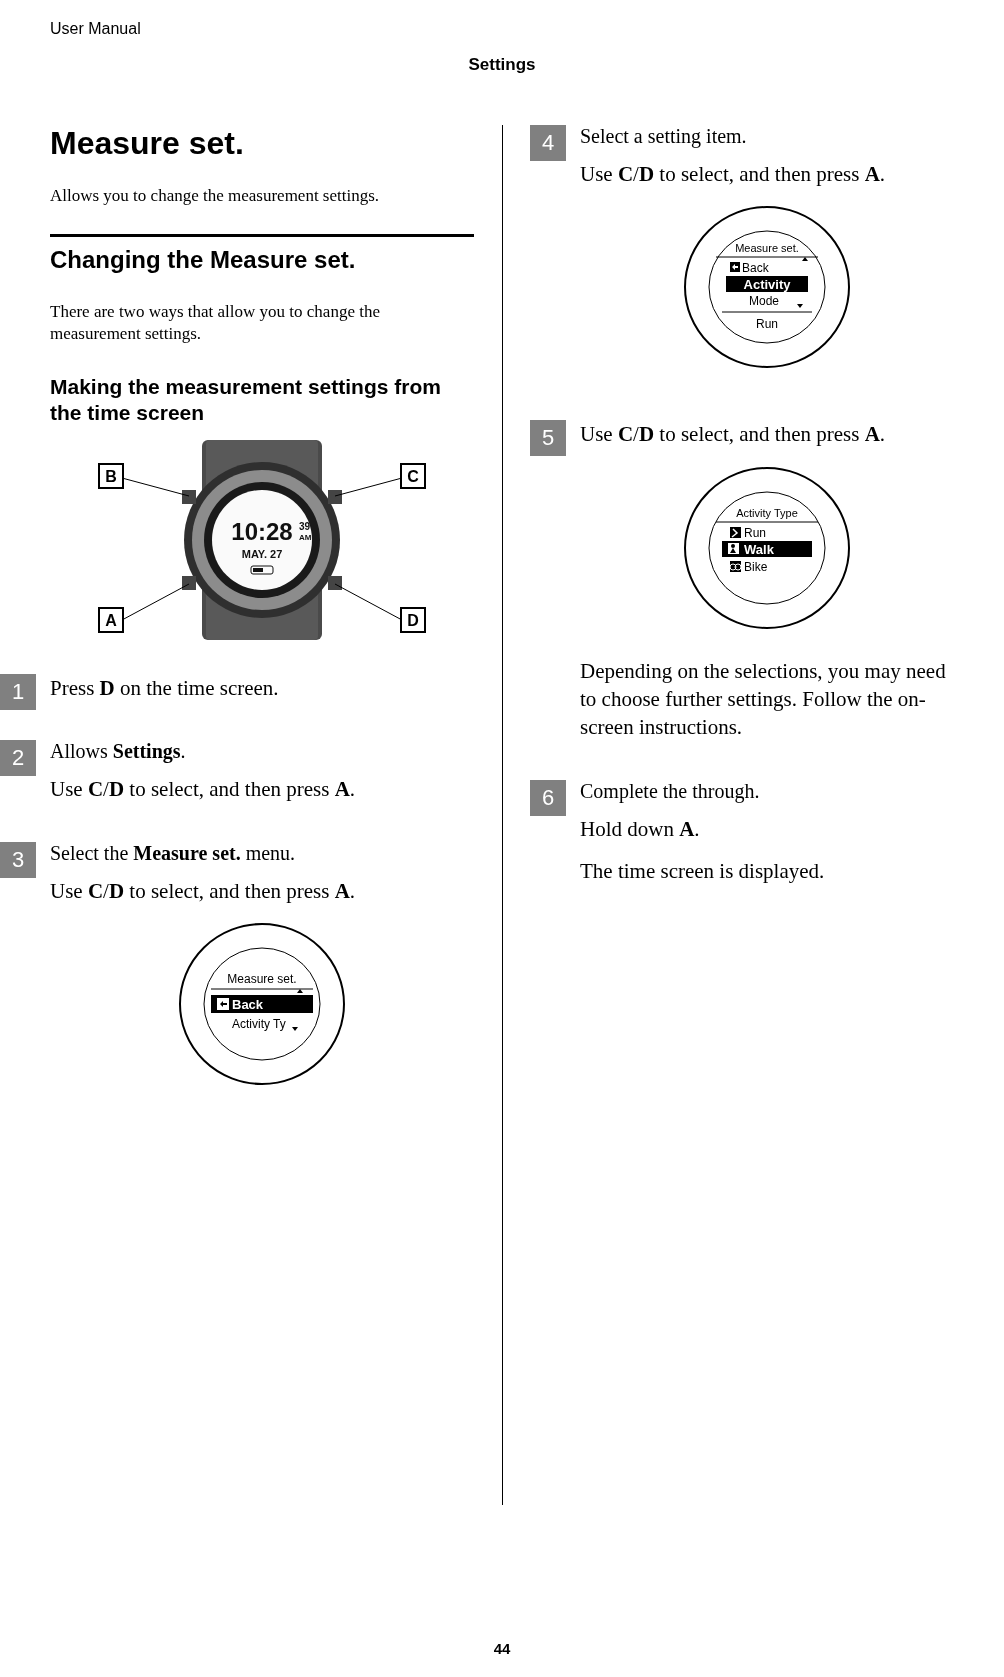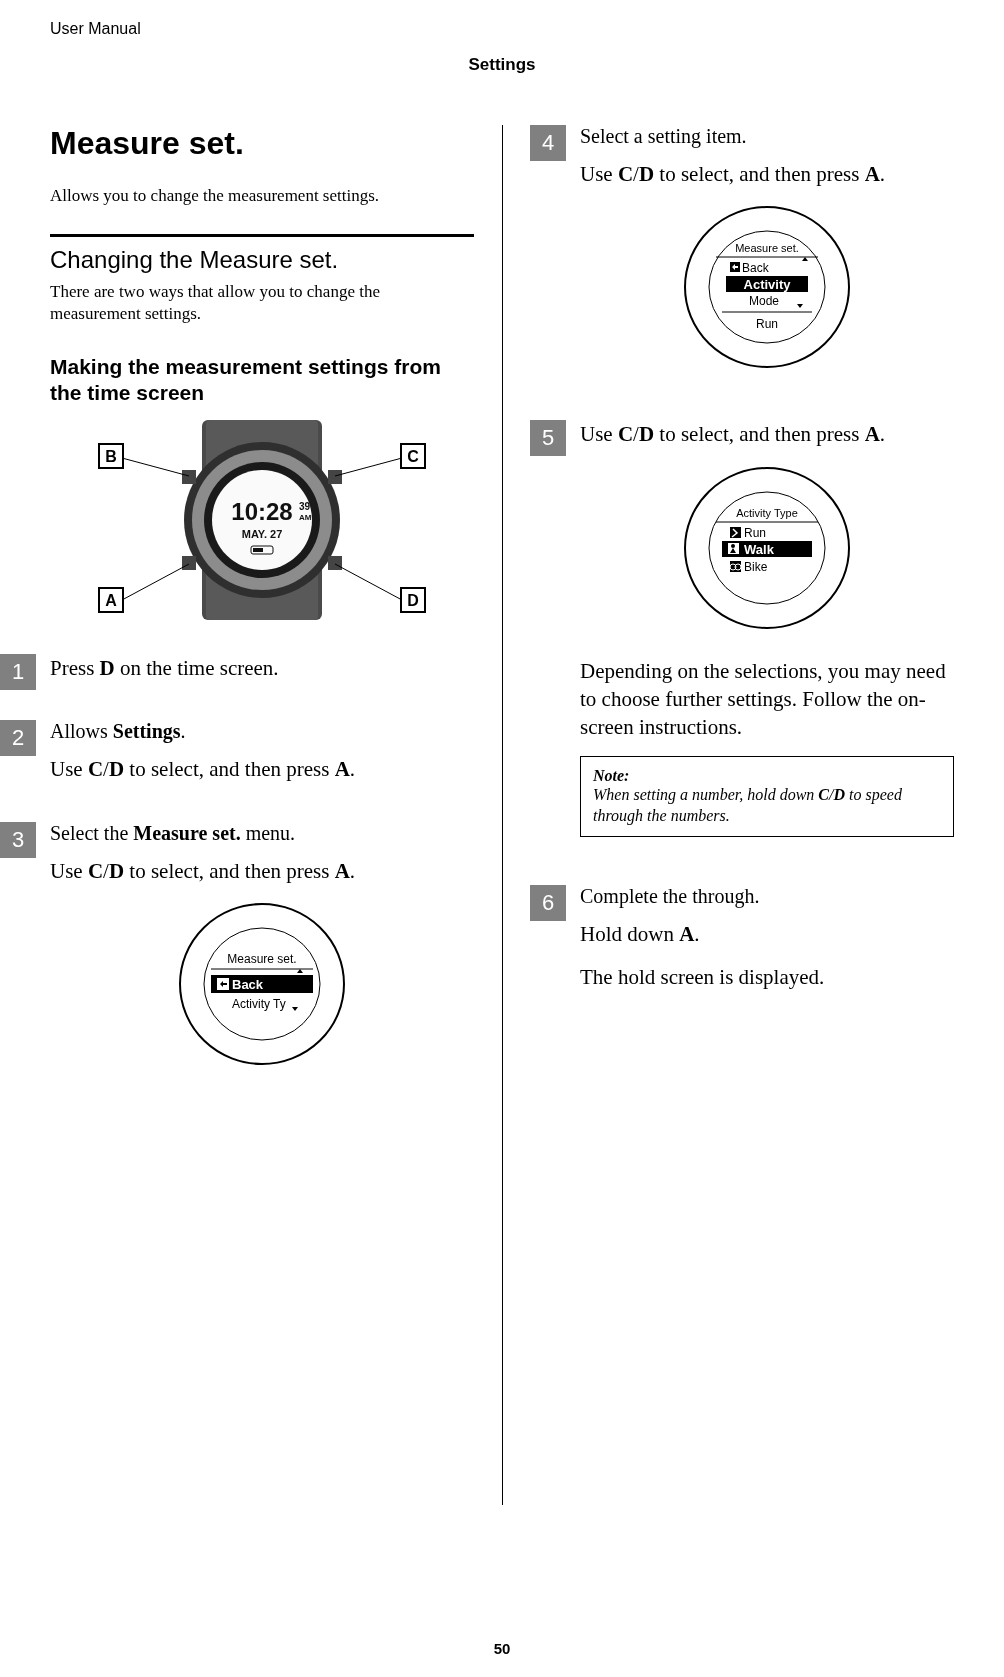--- a/index.html
+++ b/index.html
@@ -55,23 +55,23 @@
     font-size: 17px;
     margin-bottom: 28px;
   }
   .thick-rule {
     border: none;
     border-top: 3px solid #000;
     margin-bottom: 10px;
   }
   h2.section {
     font-family: Arial, Helvetica, sans-serif;
-    font-weight: normal;
+    font-weight: bold;
     font-size: 24px;
-    margin-bottom: 8px;
+    margin-bottom: 28px;
     line-height: 1.1;
   }
   .para {
     font-size: 17px;
     margin-bottom: 28px;
     line-height: 1.3;
   }
   h3.sub {
     font-family: Arial, Helvetica, sans-serif;
     font-weight: bold;
@@ -306,36 +306,30 @@
             <circle cx="51" cy="83" r="2" fill="#000"></circle>
             <path d="M48 90 L54 90 L51 85 Z" fill="#000"></path>
             <text x="62" y="91" font-family="Arial" font-weight="bold" font-size="13" fill="#fff">Walk</text>
             <rect x="48" y="98" width="11" height="11" fill="#000"></rect>
             <circle cx="51" cy="104" r="3" fill="none" stroke="#fff" stroke-width="1"></circle>
             <circle cx="56" cy="104" r="3" fill="none" stroke="#fff" stroke-width="1"></circle>
             <text x="62" y="108" font-family="Arial" font-size="12">Bike</text>
           </svg>
         </div>
         <p class="step-extra">Depending on the selections, you may need to choose further settings. Follow the on-screen instructions.</p>
-        <div class="note-box">
-          <div class="note-label">Note:</div>
-          <div class="note-text">
-            <span>When setting a number, hold down </span><b>C</b><span>/</span><b>D</b><span> to speed through the numbers.</span>
-          </div>
-        </div>
       </div>
     </div>
 
     <div class="step">
       <div class="step-num">6</div>
       <div class="step-body">
         <p class="step-title">Complete the through.</p>
         <p class="step-desc">
           <span>Hold down </span><b>A</b><span>.</span>
         </p>
-        <p class="step-extra">The hold screen is displayed.</p>
+        <p class="step-extra">The time screen is displayed.</p>
       </div>
     </div>
 
   </div>
 </div>
 
-<div class="page-num">50</div>
+<div class="page-num">44</div>
 
 </body></html>

